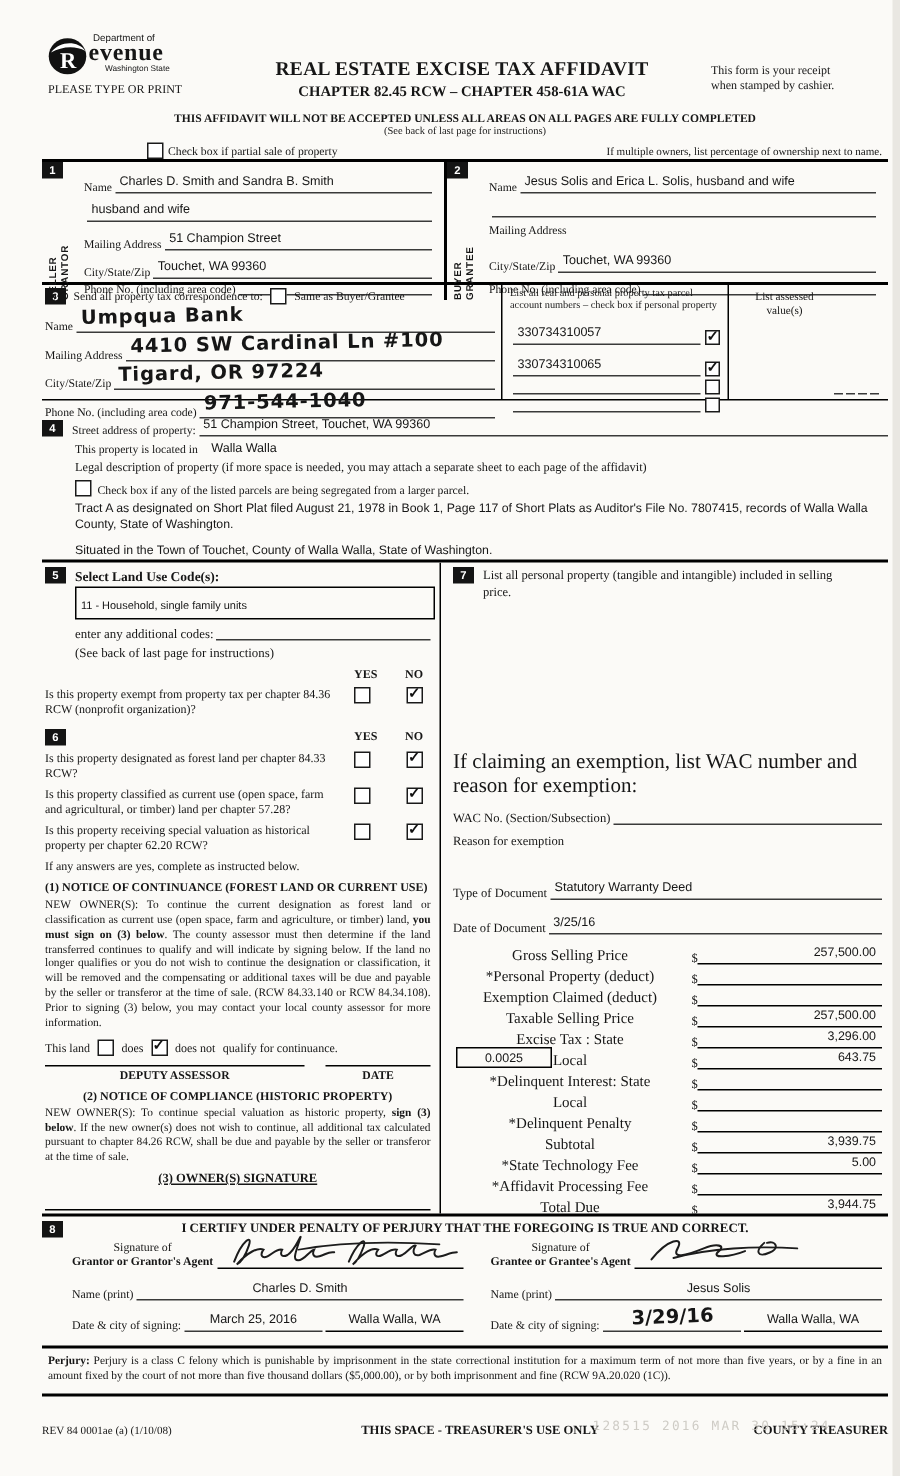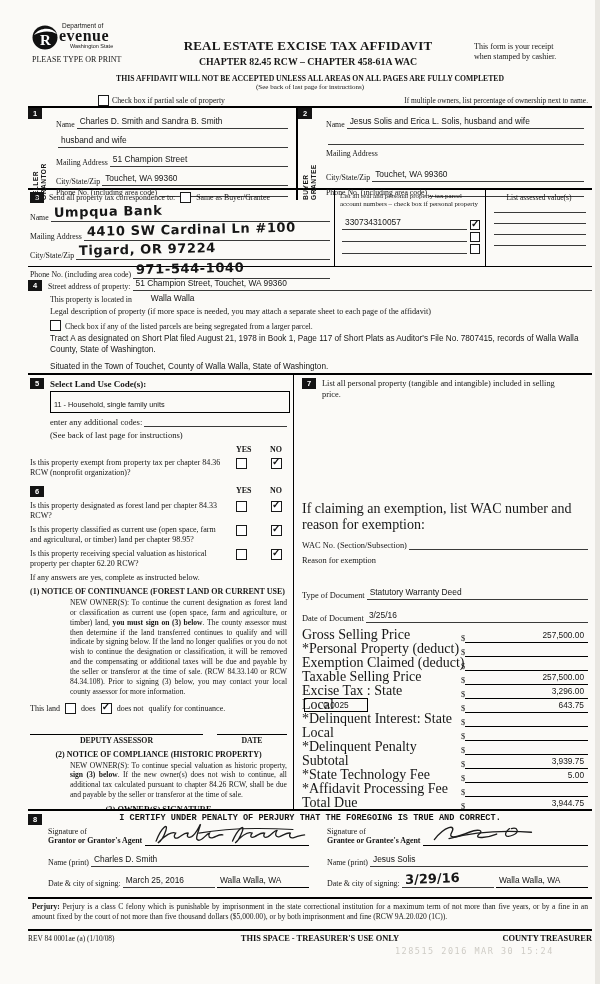--- a/index.html
+++ b/index.html
@@ -50,73 +50,73 @@
   .s3left{width:300px;padding:2px 4px 3px 2px;display:flex;flex-direction:column;justify-content:space-between;}
   .s3send{display:flex;align-items:center;gap:5px;font-size:7.8px;}
   .hand{font-family:"DejaVu Sans",sans-serif;font-weight:700;font-size:13px;letter-spacing:.6px;
         transform:rotate(-1.2deg);transform-origin:left bottom;display:inline-block;line-height:.8;white-space:nowrap;}
   .s3right{flex:1;border-left:1.5px solid #000;display:flex;}
   .parcels{width:140px;border-right:1px solid #000;padding:2px 5px;display:flex;flex-direction:column;}
   .parcelhdr{font-size:6.9px;line-height:1.2;}
   .prow{display:flex;align-items:flex-end;margin-top:2px;}
   .prow .fl{min-height:9px;}
   .prow .cb{width:8px;height:8px;margin-left:3px;}
-  .assess{flex:1;padding:3px 6px;display:flex;flex-direction:column;}
+  .assess{flex:1;padding:3px 6px;display:flex;flex-direction:row;}
   .assesshdr{font-size:7.5px;text-align:center;}
   .assess .fl{flex:none;margin-top:9px;min-height:1px;}
   
   .sec4{border-bottom:2px solid #000;height:108px;padding-top:2px;box-sizing:border-box;}
   .s4row{display:flex;align-items:flex-end;margin-top:3px;}
   .ind{margin-left:22px;}
   .s4txt{font-size:8.2px;line-height:1.3;}
   
   .cols{display:grid;grid-template-columns:265px 1fr;border-bottom:2px solid #000;height:434px;overflow:hidden;}
   .lcol{padding:3px 6px 0 2px;}
   .rcol{border-left:1px solid #000;padding:3px 4px 0 8px;}
   .sec-head{display:flex;gap:6px;align-items:center;}
   .lu-box{border:1px solid #000;margin:2px 0 0 20px;width:232px;padding:1px 3px;}
   .lu-box .tv{font-size:7.3px;}
   .yn-col{width:58px;display:flex;justify-content:space-between;padding:0 5px 0 7px;box-sizing:border-box;flex:none;}
   .ynh{font-size:8px;font-weight:700;}
   .qrow{display:flex;align-items:flex-start;margin-top:4px;}
   .qtext{flex:1;font-size:8px;line-height:1.25;padding-right:2px;}
-  .para{font-size:7.6px;line-height:1.3;text-align:justify;margin-top:2px;margin-left:40px;}
+  .para{font-size:7.6px;line-height:1.3;text-align:justify;margin-top:2px;}
   .ctitle{font-size:8px;font-weight:700;margin-top:5px;}
   .thisland{display:flex;align-items:center;gap:5px;font-size:8px;margin-top:6px;}
-  .deprow{display:flex;gap:14px;margin-top:20px;}
+  .deprow{display:flex;gap:14px;margin-top:6px;}
   .depcol{flex:1;border-top:1px solid #000;text-align:center;font-size:7.8px;font-weight:700;padding-top:1px;}
   .depcol.date{flex:0 0 70px;}
   .sigline{border-bottom:1px solid #000;height:12px;margin-top:4px;}
   
   .s7head{display:flex;gap:6px;align-items:flex-start;}
   .s7txt{font-size:8.4px;line-height:1.35;}
   .rlab{font-size:8.4px;white-space:nowrap;}
   .finrow{display:flex;align-items:flex-end;height:14px;position:relative;}
-  .finlab{width:156px;text-align:left;font-size:14px;white-space:nowrap;flex:none;}
+  .finlab{width:156px;text-align:center;font-size:10px;white-space:nowrap;flex:none;}
   .findollar{font-size:8.3px;margin-left:3px;}
   .finline{flex:1;border-bottom:1px solid #000;text-align:right;padding-right:4px;}
   .finval{font-family:"Liberation Sans",sans-serif;font-size:8.3px;}
   .ratebox{position:absolute;left:2px;bottom:1px;width:62px;height:12px;border:1px solid #000;
            display:flex;align-items:center;justify-content:center;}
   .minnote{margin-top:5px;text-align:center;font-size:7.8px;font-weight:700;line-height:1.3;}
   
   .sec8{border-bottom:2px solid #000;height:88px;position:relative;padding-top:2px;box-sizing:border-box;}
-  .certify{text-align:center;font-size:8.6px;font-weight:700;font-family:Liberation Mono, monospace;}
-  .siggrid{display:grid;grid-template-columns:1fr 1fr;column-gap:18px;padding:2px 4px 0 20px;}
+  .certify{text-align:center;font-size:8.6px;font-weight:700;}
+  .siggrid{display:grid;grid-template-columns:1fr 1fr;column-gap:18px;padding:2px 4px 0 20px;text-align:center;}
   .sigrow{display:flex;align-items:flex-end;margin-top:2px;}
   .siglabel{font-size:7.9px;line-height:1.2;flex:none;}
   .sigfl{flex:1;border-bottom:1px solid #000;position:relative;height:14px;margin-left:3px;}
   .sigfl svg{position:absolute;left:4px;bottom:-2px;}
   .s8 .lab{font-size:7.9px;}
   .cityfl{flex:0 0 86px;border-bottom:1px solid #000;margin-left:2px;padding:0 3px;}
   .handdate{font-family:"DejaVu Sans",sans-serif;font-weight:700;font-size:13px;line-height:.8;
             display:inline-block;transform:rotate(-2deg);}
   
   .perjury{border-bottom:2px solid #000;padding:3px 4px 4px 4px;font-size:7.6px;line-height:1.3;text-align:justify;height:32px;box-sizing:border-box;}
-  .foot{display:flex;align-items:center;padding-top:3px;}
+  .foot{display:flex;align-items:center;padding-top:18px;}
   .foot .rev{font-size:7.4px;flex:0 0 150px;}
   .foot .mid{flex:1;text-align:center;font-size:8.4px;font-weight:700;}
   .foot .right{flex:0 0 130px;text-align:right;font-size:8.4px;font-weight:700;}
   .stamp{position:absolute;left:395px;top:946px;font-family:"DejaVu Sans Mono",monospace;
          font-size:8.5px;color:#c7c4bd;letter-spacing:1.5px;opacity:.85;}
 </style>
 </head>
 <body>
 
 <div class="edge"></div>
@@ -242,20 +242,24 @@
         </div>
     </div>
     <div class="s3right">
       <div class="parcels">
         <div class="parcelhdr">List all real and personal property tax parcel account numbers – check box if personal property</div>
         <div class="prow">
             <span class="fl"><span class="tv">330734310057</span></span>
           <span class="cb checked"></span>
           </div>
         <div class="prow">
+            <span class="fl"><span class="tv">330734310065</span></span>
+          <span class="cb checked"></span>
+          </div>
+        <div class="prow">
             <span class="fl"></span>
           <span class="cb"></span>
           </div>
         <div class="prow">
             <span class="fl"></span>
           <span class="cb"></span>
           </div>
       </div>
       <div class="assess">
         <div class="assesshdr">List assessed value(s)</div>
@@ -268,21 +272,21 @@
   </div>
 
   <div class="sec4">
     <div class="s4row">
       <span class="tab">4</span>
       <span class="lab" style="margin-left:6px">Street address of property:</span>
       <span class="fl"><span class="tv">51 Champion Street, Touchet, WA 99360</span></span>
     </div>
     <div class="s4row ind">
       <span class="lab">This property is located in</span>
-      <span class="tv" style="margin-left:19px">Walla Walla</span>
+      <span class="tv" style="margin-left:9px">Walla Walla</span>
     </div>
     <div class="s4row ind">
       <span class="s4txt">Legal description of property (if more space is needed, you may attach a separate sheet to each page of the affidavit)</span>
     </div>
     <div class="s4row ind">
       <span class="cb"></span>
       <span class="lab" style="margin-left:4px">Check box if any of the listed parcels are being segregated from a larger parcel.</span>
     </div>
     <div class="s4row ind" style="margin-right:8px">
       <span class="tv s4txt">Tract A as designated on Short Plat filed August 21, 1978 in Book 1, Page 117 of Short Plats as Auditor's File No. 7807415, records of Walla Walla County, State of Washington.</span>
@@ -332,21 +336,21 @@
           </span>
       </div>
       <div class="qrow">
         <span class="qtext">Is this property designated as forest land per chapter 84.33 RCW?</span>
         <span class="yn-col">
             <span class="cb"></span>
             <span class="cb checked"></span>
           </span>
       </div>
       <div class="qrow">
-        <span class="qtext">Is this property classified as current use (open space, farm and agricultural, or timber) land per chapter 98.95?</span>
+        <span class="qtext">Is this property classified as current use (open space, farm and agricultural, or timber) land per chapter 57.28?</span>
         <span class="yn-col">
             <span class="cb"></span>
             <span class="cb checked"></span>
           </span>
       </div>
       <div class="qrow">
         <span class="qtext">Is this property receiving special valuation as historical property per chapter 62.20 RCW?</span>
         <span class="yn-col">
             <span class="cb"></span>
             <span class="cb checked"></span>

